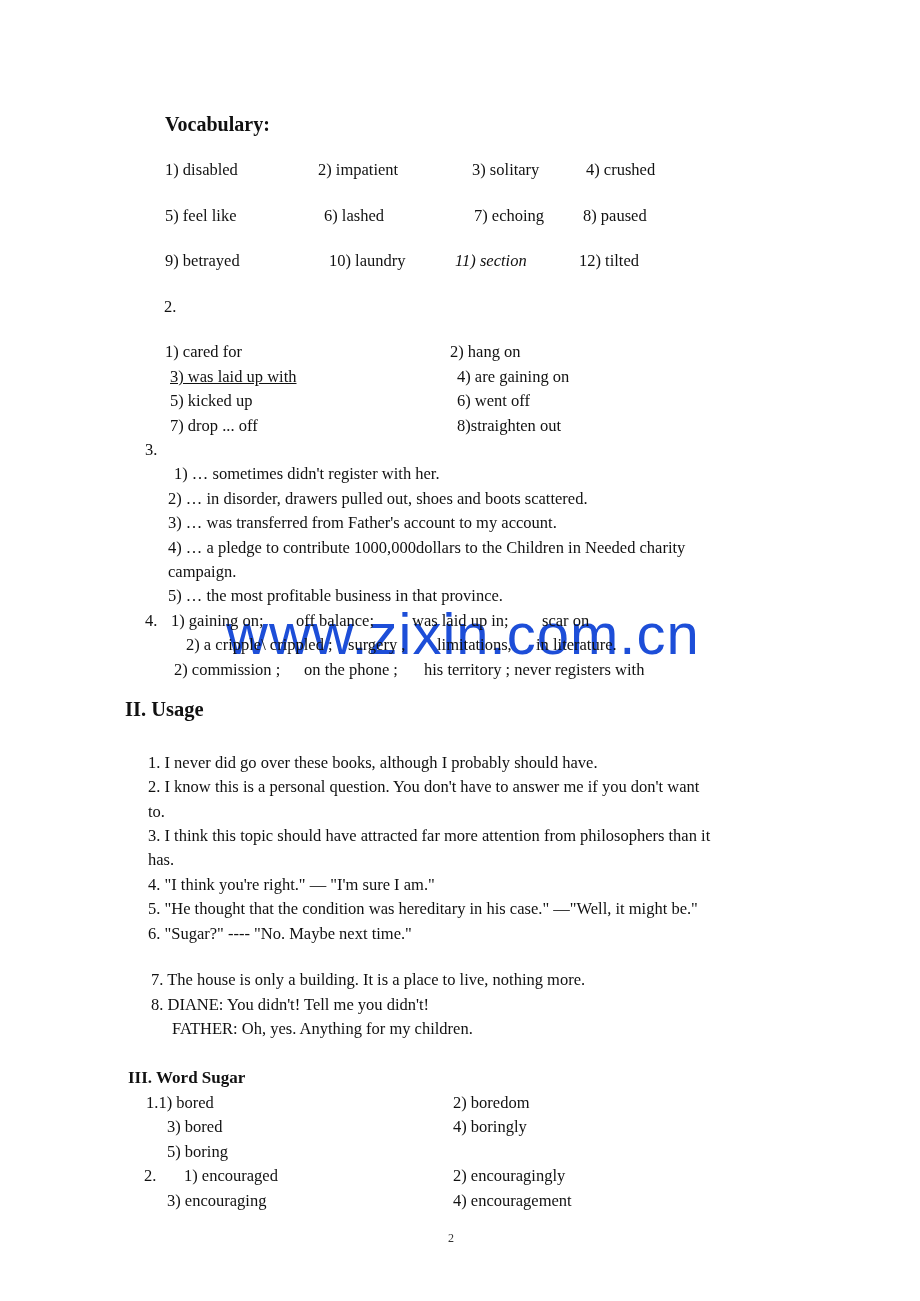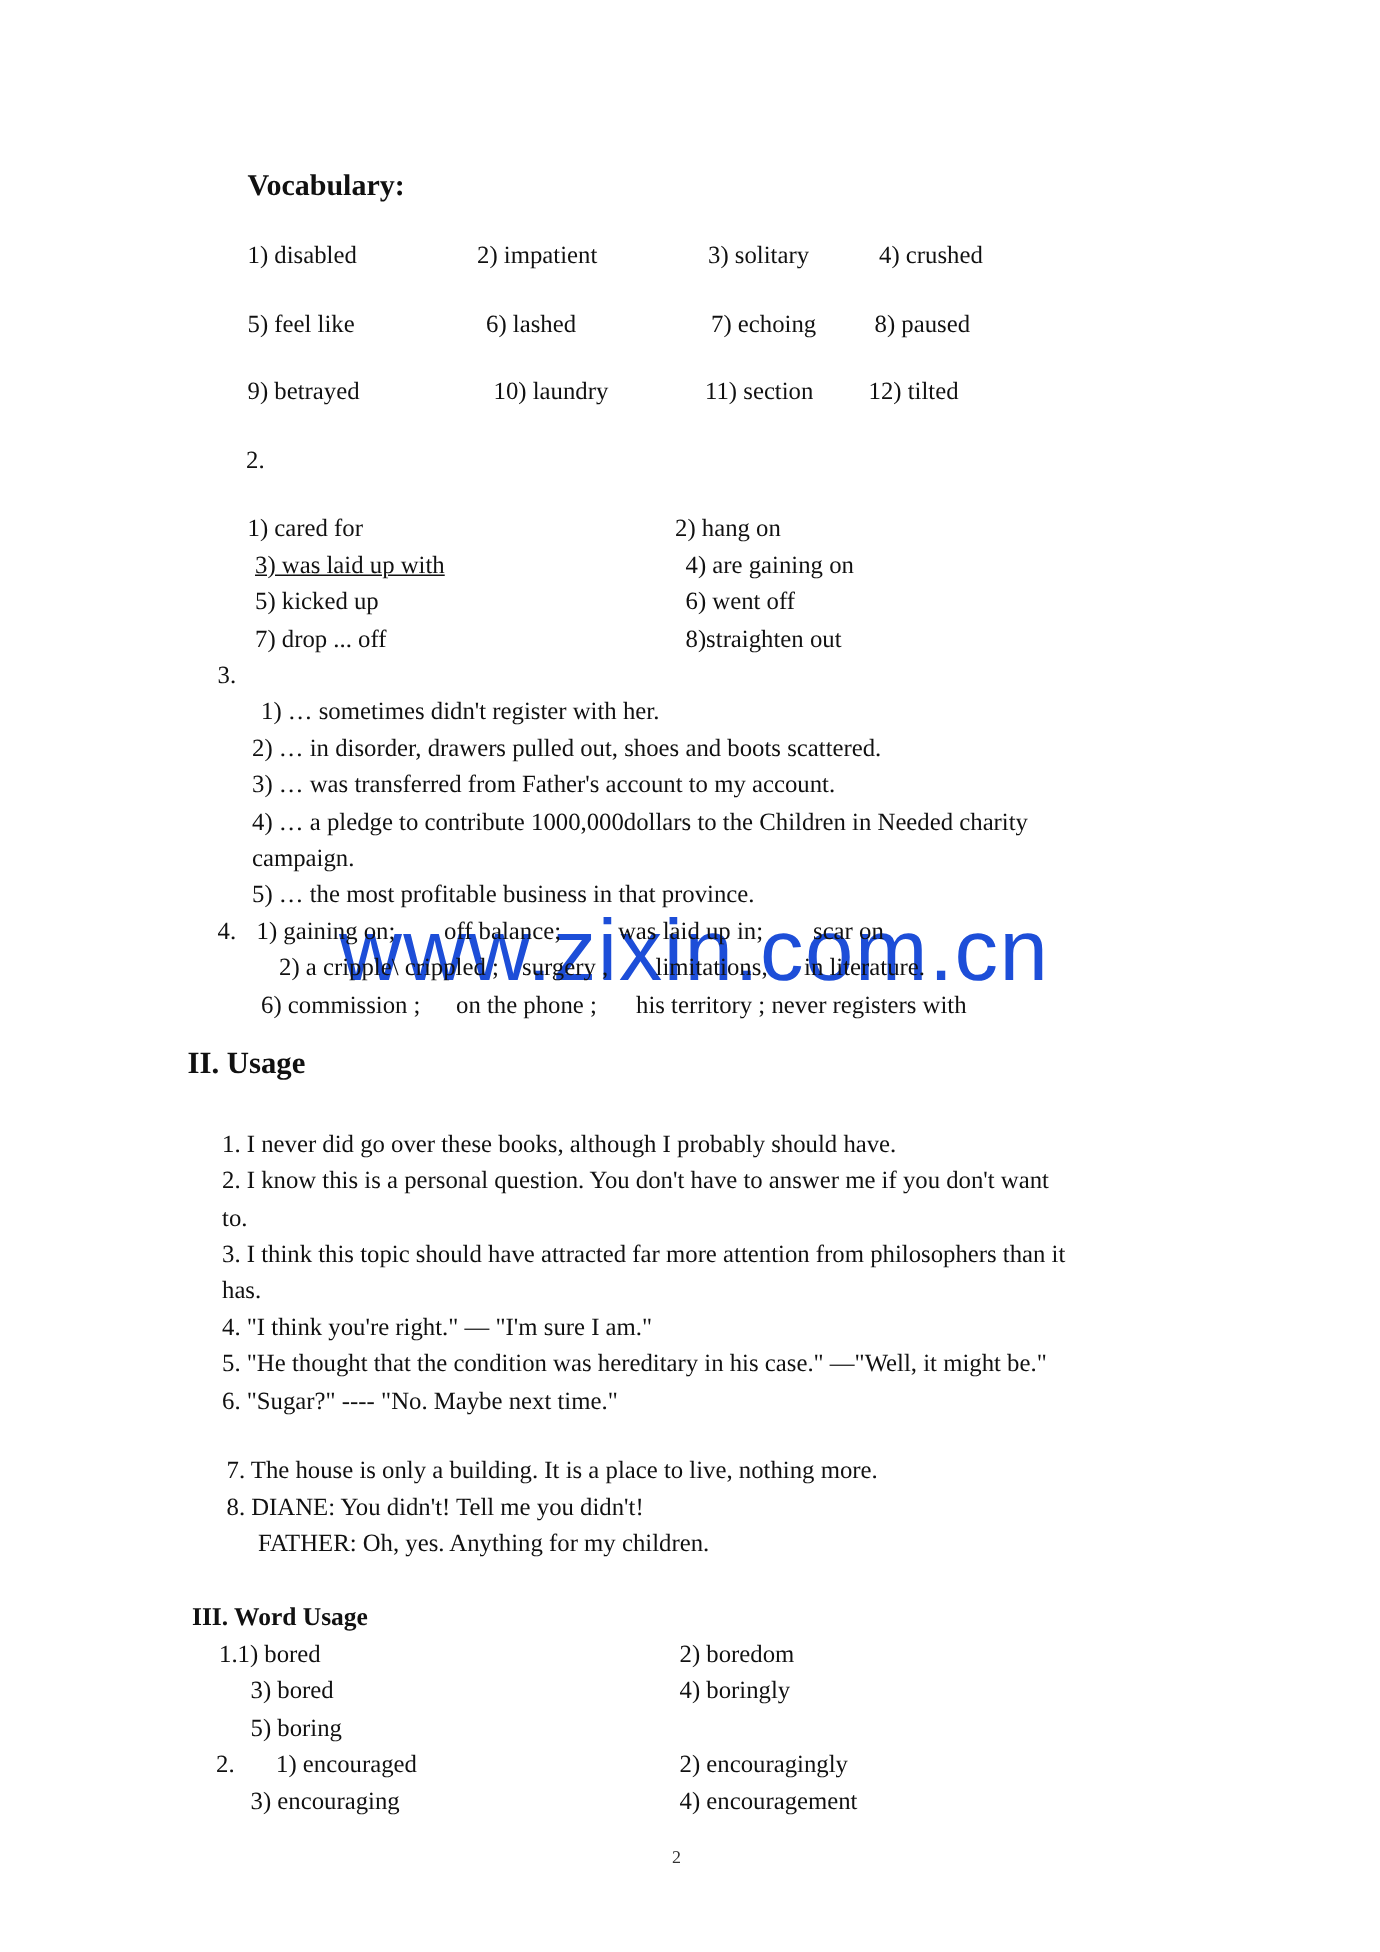--- a/index.html
+++ b/index.html
@@ -89,21 +89,21 @@
     <div class="t" style="left:472px; top:160px;">3) solitary</div>
     <div class="t" style="left:586px; top:160px;">4) crushed</div>
 
     <div class="t" style="left:165px; top:206px;">5) feel like</div>
     <div class="t" style="left:324px; top:206px;">6) lashed</div>
     <div class="t" style="left:474px; top:206px;">7) echoing</div>
     <div class="t" style="left:583px; top:206px;">8) paused</div>
 
     <div class="t" style="left:165px; top:251px;">9) betrayed</div>
     <div class="t" style="left:329px; top:251px;">10) laundry</div>
-    <div class="t" style="left:470px; top:251px;">11) section</div>
+    <div class="t" style="left:455px; top:251px;font-style:italic;">11) section</div>
     <div class="t" style="left:579px; top:251px;">12) tilted</div>
 
     <div class="t" style="left:164px; top:297px;">2.</div>
 
     <div class="t" style="left:165px; top:342px;">1) cared for</div>
     <div class="t" style="left:170px; top:367px;text-decoration:underline;">3) was laid up with</div>
     <div class="t" style="left:170px; top:391px;">5) kicked up</div>
     <div class="t" style="left:170px; top:416px;">7) drop ... off</div>
 
     <div class="t" style="left:450px; top:342px;">2) hang on</div>
@@ -123,38 +123,38 @@
     <div class="t" style="left:171px; top:611px;">1) gaining on;</div>
     <div class="t" style="left:296px; top:611px;">off balance;</div>
     <div class="t" style="left:412px; top:611px;">was laid up in;</div>
     <div class="t" style="left:542px; top:611px;">scar on</div>
 
     <div class="t" style="left:174px; top:635px;margin-left:12px;">2) a cripple\ crippled ;</div>
     <div class="t" style="left:348px; top:635px;">surgery ,</div>
     <div class="t" style="left:437px; top:635px;">limitations,</div>
     <div class="t" style="left:536px; top:635px;">in literature.</div>
 
-    <div class="t" style="left:174px; top:660px;">6) commission ;</div>
+    <div class="t" style="left:174px; top:660px;">2) commission ;</div>
     <div class="t" style="left:304px; top:660px;">on the phone ;</div>
     <div class="t" style="left:424px; top:660px;">his territory ; never registers with</div>
 
     <div class="h-sec" style="left:125px; top:697px;text-align:center;">II. Usage</div>
     <div class="t" style="left:148px; top:753px;">1.  I never did go over these books, although I probably should have.</div>
     <div class="t" style="left:148px; top:777px;">2.  I know this is a personal question. You don't have to answer me if you don't want</div>
     <div class="t" style="left:148px; top:802px;">to.</div>
     <div class="t" style="left:148px; top:826px;">3.  I think this topic should have attracted far more attention from philosophers than it</div>
     <div class="t" style="left:148px; top:850px;">has.</div>
     <div class="t" style="left:148px; top:875px;">4.  "I think you're right." — "I'm sure I am."</div>
     <div class="t" style="left:148px; top:899px;">5.  "He thought that the condition was hereditary in his case." —"Well, it might be."</div>
     <div class="t" style="left:148px; top:924px;">6.  "Sugar?" ---- "No. Maybe next time."</div>
     <div class="t" style="left:151px; top:970px;">7.  The house is only a building. It is a place to live, nothing more.</div>
     <div class="t" style="left:151px; top:995px;">8.  DIANE: You didn't! Tell me you didn't!</div>
     <div class="t" style="left:172px; top:1019px;">FATHER: Oh, yes. Anything for my children.</div>
 
-    <div class="h-sub" style="left:128px; top:1068px;">III. Word Usage</div>
+    <div class="h-sub" style="left:128px; top:1068px;">III. Word Sugar</div>
 
     <div class="t" style="left:146px; top:1093px;">1.1) bored</div>
     <div class="t" style="left:167px; top:1117px;">3) bored</div>
     <div class="t" style="left:167px; top:1142px;">5) boring</div>
     <div class="t" style="left:453px; top:1093px;">2) boredom</div>
     <div class="t" style="left:453px; top:1117px;">4) boringly</div>
 
     <div class="t" style="left:144px; top:1166px;">2.</div>
     <div class="t" style="left:184px; top:1166px;">1) encouraged</div>
     <div class="t" style="left:167px; top:1191px;">3) encouraging</div>

